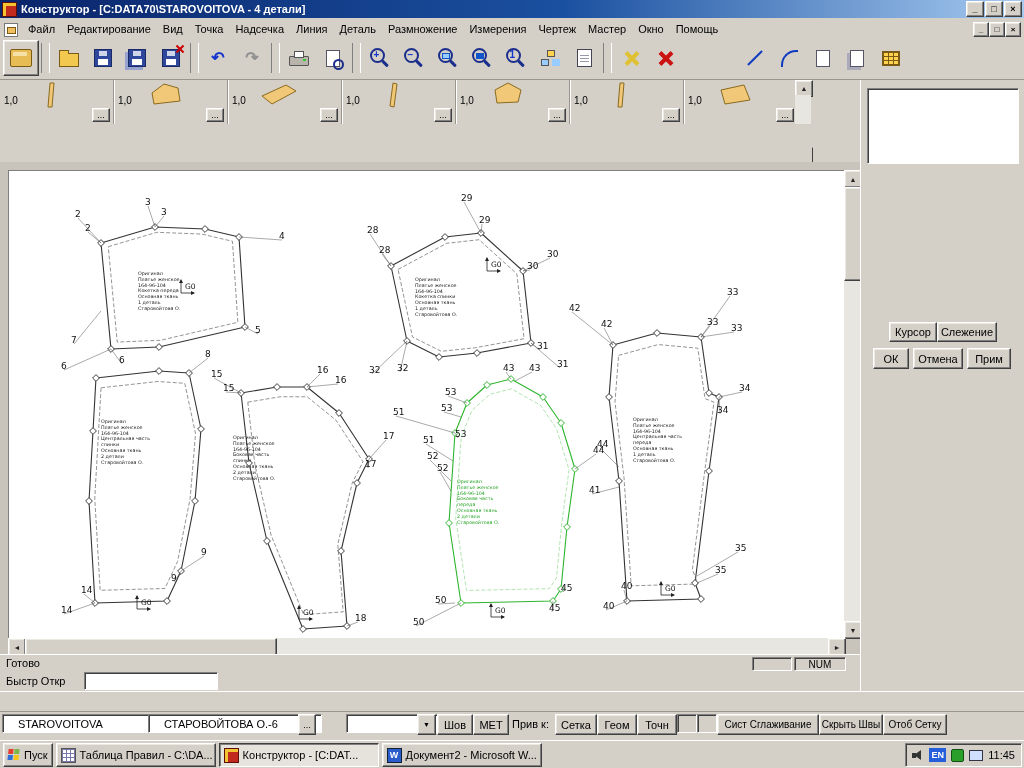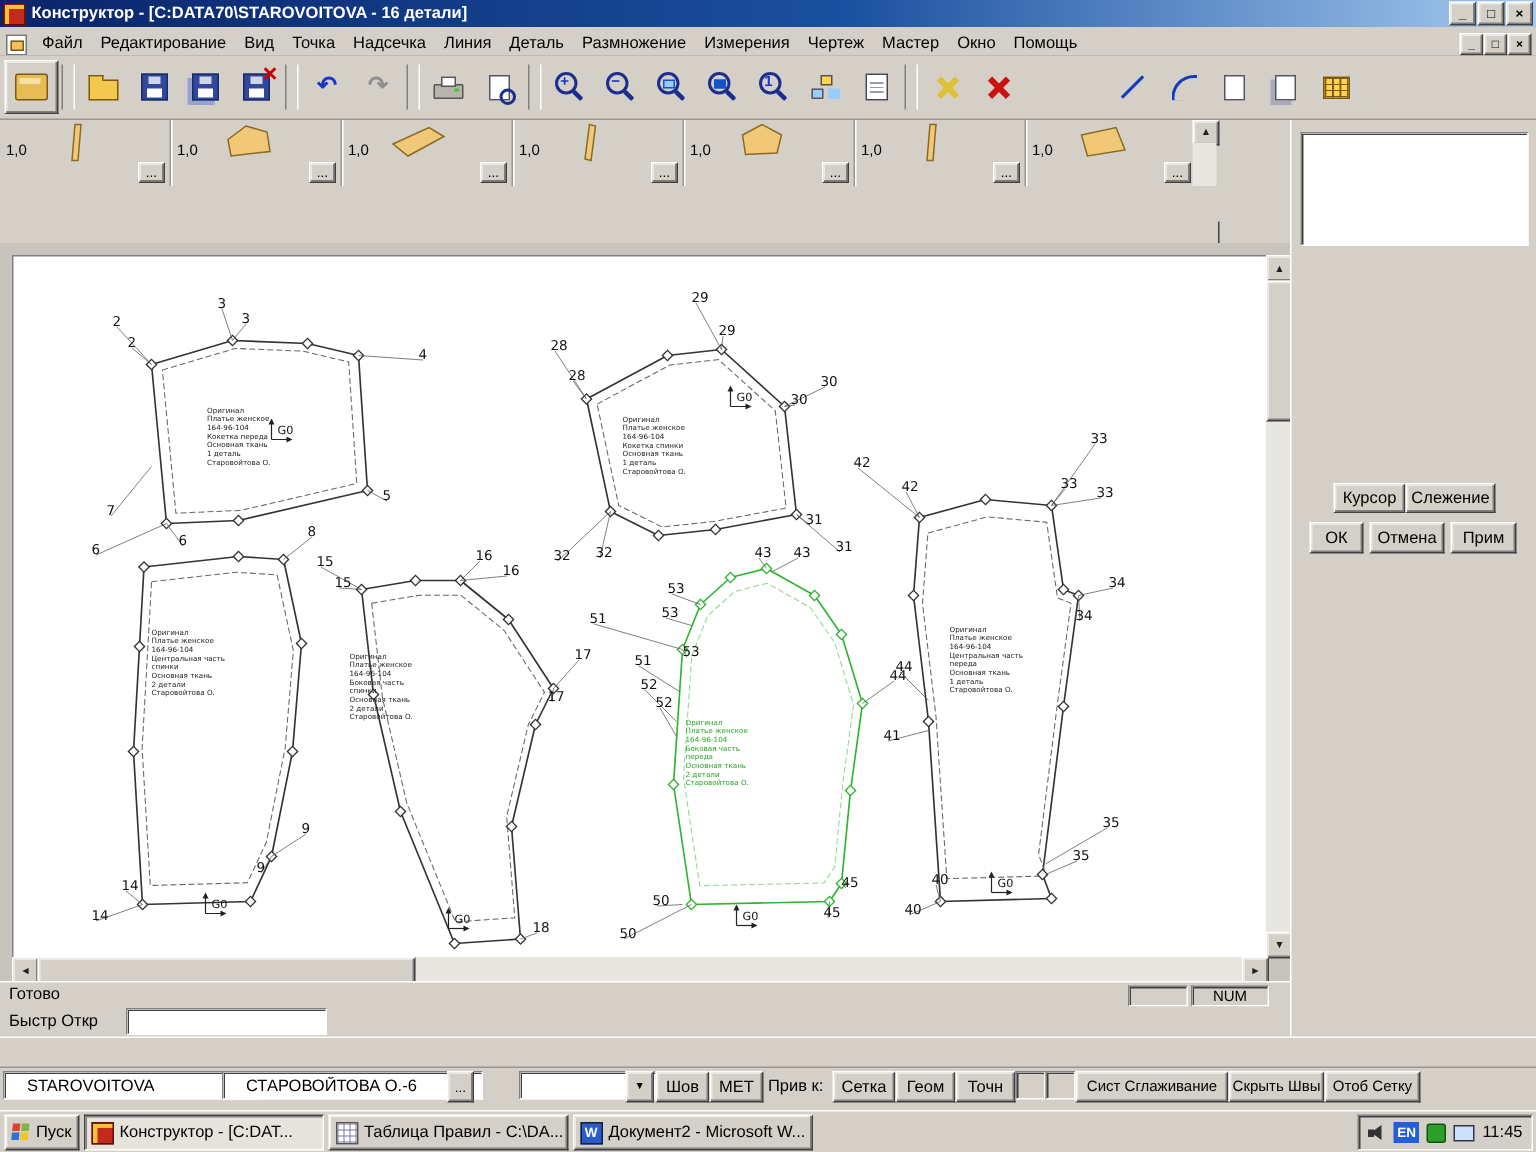--- a/index.html
+++ b/index.html
@@ -107,21 +107,21 @@
   #lang{width:17px;height:14px;background:#245edb;color:#fff;font-size:9px;font-weight:bold;text-align:center;line-height:14px}
   #tico1{width:11px;height:11px;background:#2aa02a;border-radius:2px;border:1px solid #145214}
   #tico2{width:12px;height:9px;background:#cfe0ff;border:1px solid #334;margin-top:1px}
   svg text{font-family:"DejaVu Sans",sans-serif}
 </style>
 </head>
 <body>
 
 <div id="titlebar" class="abs">
   <span id="app-icon"></span>
-  <span style="font-size:11px">Конструктор - [C:DATA70\STAROVOITOVA  -  16 детали]</span>
+  <span style="font-size:11px">Конструктор - [C:DATA70\STAROVOITOVA  -  4 детали]</span>
   <span id="win-btns">
     <span class="wb raised btn">_</span>
     <span class="wb raised btn">□</span>
     <span class="wb raised btn">×</span>
   </span>
 </div>
 
 <div id="menubar" class="abs">
   <span id="mdi-doc"></span>
   <span id="menu-items" style="display:flex">
@@ -625,27 +625,27 @@
   <div class="raised btn abs" style="left:819px;top:2px;width:62px;height:19px;font-size:10px">Скрыть Швы</div>
   <div class="raised btn abs" style="left:883px;top:2px;width:62px;height:19px;font-size:10px">Отоб Сетку</div>
 </div>
 
 <div id="taskbar" class="abs">
   <div class="task raised" style="font-weight:normal">
     <span id="winlogo"></span>
     <span>Пуск</span>
   </div>
   <span id="tasks" style="display:flex">
+      <div class="task raised" style="width: 150px;">
+        <span class="ti ti-table"></span>
+        <span>Таблица Правил - C:\DA...</span>
+      </div>
       <div class="task pressed" style="width: 150px;">
         <span class="ti ti-app"></span>
         <span>Конструктор - [C:DAT...</span>
-      </div>
-      <div class="task raised" style="width: 150px;">
-        <span class="ti ti-table"></span>
-        <span>Таблица Правил - C:\DA...</span>
       </div>
       <div class="task raised" style="width: 150px;">
         <span class="ti ti-word">W</span>
         <span>Документ2 - Microsoft W...</span>
       </div>
     </span>
   <div id="tray" class="sunken" style="background:#d4d0c8">
     <span id="spk"></span>
     <span id="lang">EN</span>
     <span id="tico1"></span>

